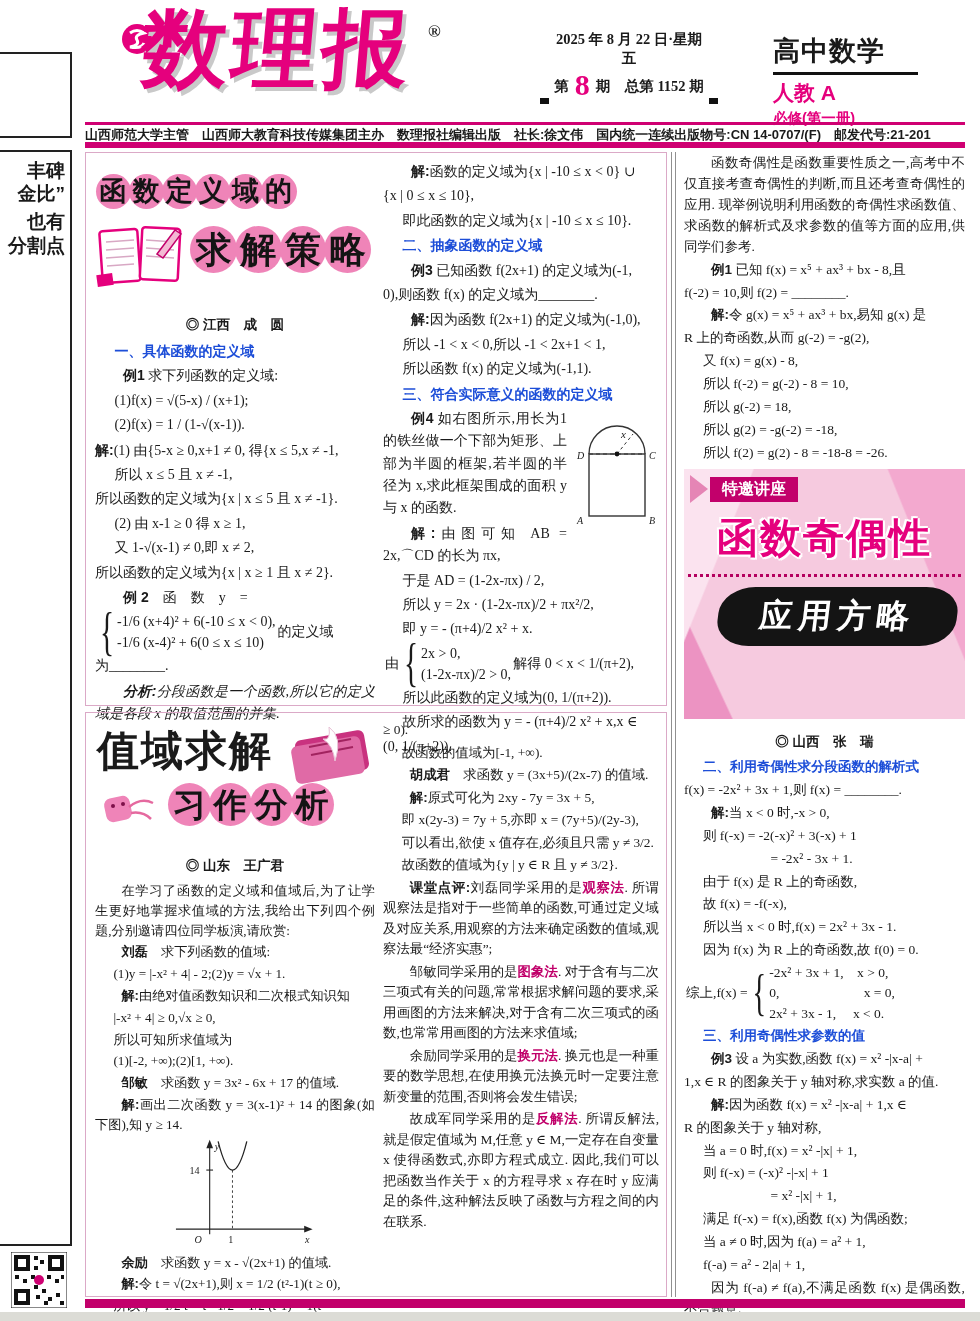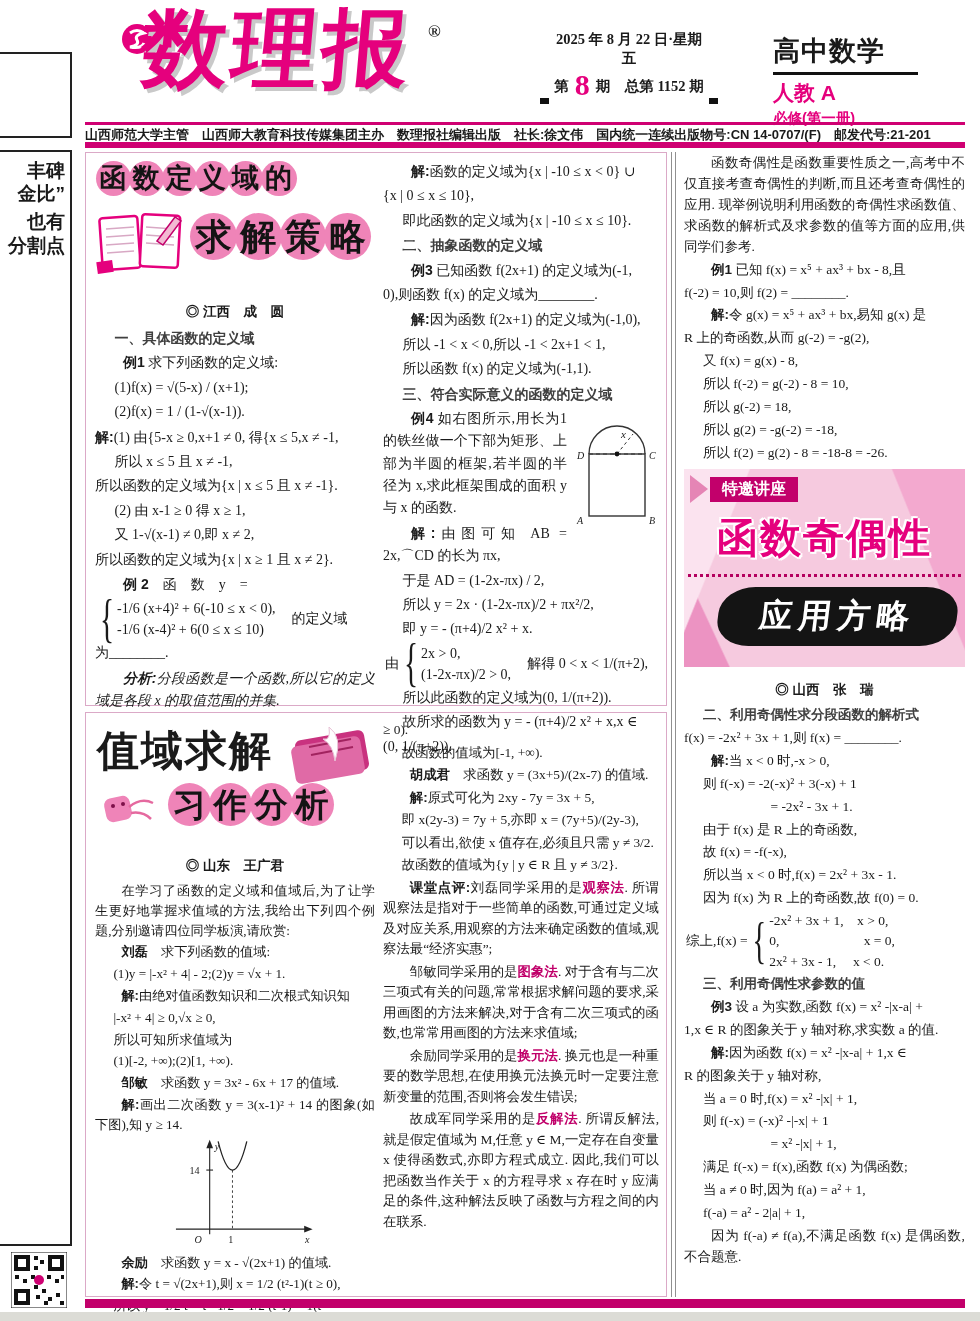--- a/index.html
+++ b/index.html
@@ -58,49 +58,49 @@
   
   .blk{margin:0;padding:1px 0;text-align:justify}
   #a1c1 .blk,#a1c2 .blk{font-size:14px;line-height:1.6}
   #a2c1 .blk{font-size:13.2px;line-height:1.5}
   #a2c2 .blk{font-size:13.4px;line-height:1.53}
   #col3 .blk{font-size:13.5px;line-height:1.55}
   .blk .lead{font-weight:bold;font-family:"Liberation Sans",sans-serif}
   .blk .em{font-weight:bold;color:#c0006a;font-family:"Liberation Sans",sans-serif}
   .b-p{text-indent:2em}
   .b-f{padding-left:1.4em}
-  .b-h{font-family:"Liberation Sans",sans-serif;font-weight:bold;color:#404040;text-indent:1.4em}
+  .b-h{font-family:"Liberation Sans",sans-serif;font-weight:bold;color:#1d4ed8;text-indent:1.4em}
   .b-ana{font-style:italic;text-indent:2em}
   .b-ana .lead{font-style:italic}
   .b-cases{display:flex;align-items:center;text-indent:0;padding-left:2px}
   .b-cases .lead{font-weight:normal;font-family:inherit;white-space:nowrap;margin-right:2px}
   .b-cases .brace{display:inline-block;font-size:2.1em;font-weight:300;transform:scaleY(1.8);
                   transform-origin:center;margin:0 3px;line-height:1}
   .b-cases .t1{white-space:pre-line;line-height:1.5}
-  .b-cases .t2{margin-left:16px}
+  .b-cases .t2{margin-left:2px}
 
   
   .circ .ch{display:inline-block;width:1.3em;height:1.3em;line-height:1.32em;border-radius:50%;
             background:#ef84b8;text-align:center;font-weight:900;color:#141414;margin:0 -1px;
             font-family:"Liberation Sans",sans-serif}
-  #a1-title{position:relative;height:128px;margin-top:2px}
+  #a1-title{position:relative;height:128px;margin-top:15px}
   #a1-line1{position:absolute;left:2px;top:0;font-size:27px;letter-spacing:1px}
   #a1-line2{position:absolute;left:96px;top:52px;font-size:36px}
   #a1-notebook{position:absolute;left:0;top:46px}
   .byline{text-align:center;font-weight:bold;font-size:13.5px;margin:14px 0 5px;
           font-family:"Liberation Sans",sans-serif}
   #a2-title{position:relative;height:122px;margin-top:2px}
   #a2-line1{position:absolute;left:2px;top:2px;font-size:42px;font-weight:900;letter-spacing:2px;
             font-family:"Liberation Sans",sans-serif}
   #a2-line2{position:absolute;left:74px;top:62px;font-size:33px}
   #a2-book{position:absolute;right:0;top:0}
   #a2-sprite{position:absolute;left:4px;top:66px}
 
   
-  #banner{position:relative;height:198px;margin:4px 0 2px;overflow:hidden;
+  #banner{position:relative;height:250px;margin:4px 0 2px;overflow:hidden;
     background:
       linear-gradient(112deg,#fbe3ef 18%,rgba(255,255,255,0) 18.5%),
       linear-gradient(248deg,#f3a9cf 20%,rgba(255,255,255,0) 20.5%),
       linear-gradient(65deg,#ec93c2 12%,rgba(255,255,255,0) 12.5%),
       #f6cadf}
   #bn-tag{position:absolute;top:8px;left:26px;background:#c2006b;color:#fff;font-weight:bold;
           font-size:16px;padding:2px 12px;font-family:"Liberation Sans",sans-serif}
   #bn-tri{position:absolute;top:6px;left:6px;width:0;height:0;border-top:14px solid transparent;
           border-bottom:14px solid transparent;border-left:18px solid #e585b5}
   #bn1{position:absolute;top:42px;left:4px;right:4px;text-align:center;font-size:41px;font-weight:900;

